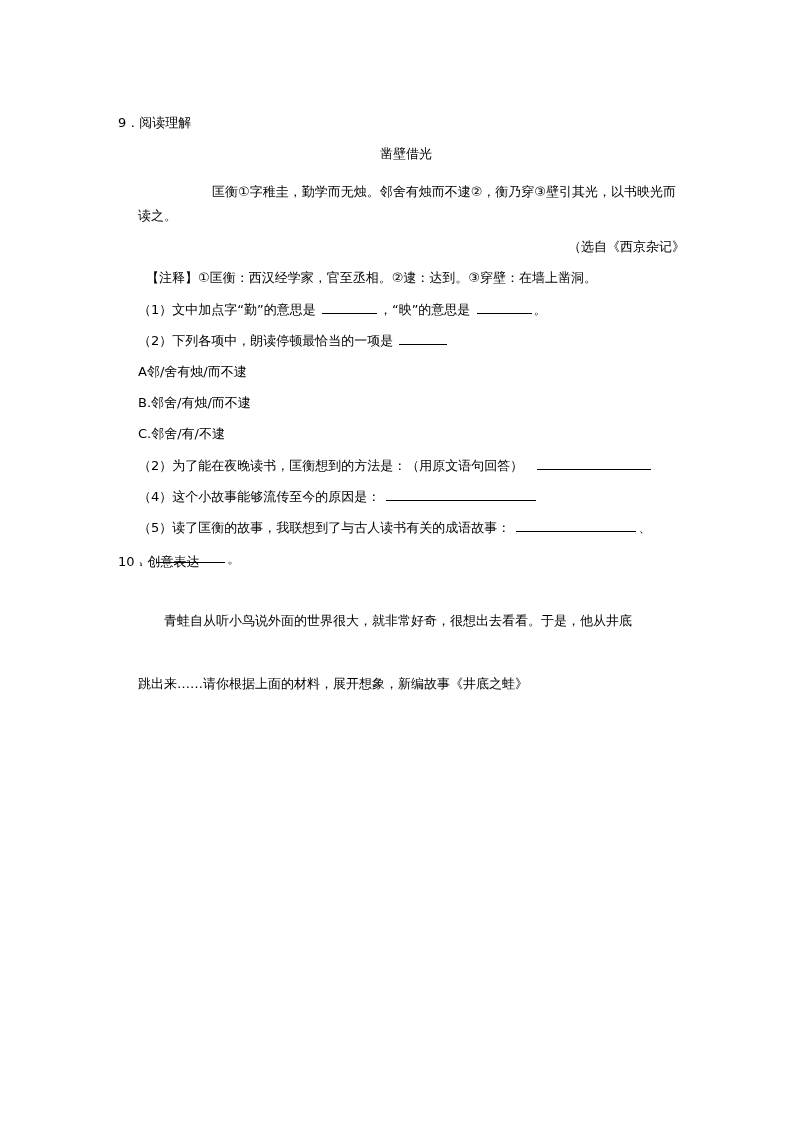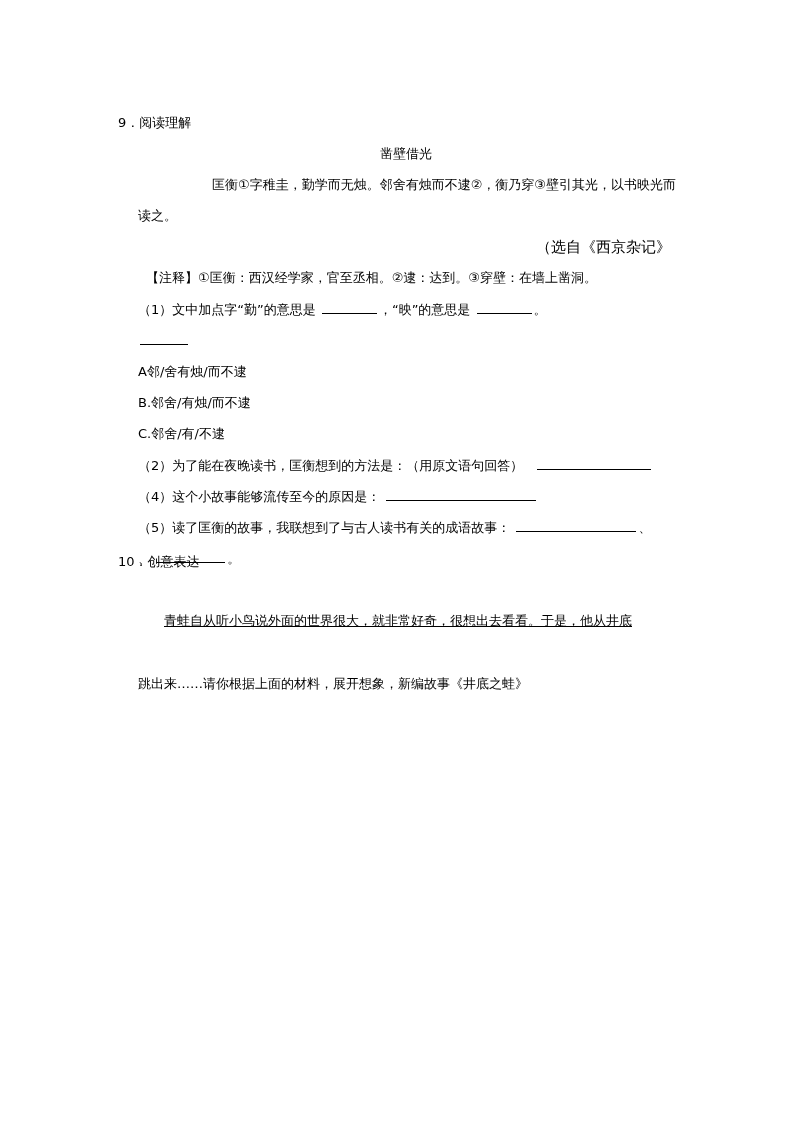--- a/index.html
+++ b/index.html
@@ -32,49 +32,50 @@
     .title-center {
       position: absolute;
       left: 0;
       width: 794px;
       text-align: center;
       line-height: 16px;
       font-size: 13px;
     }
     .right {
       position: absolute;
-      right: 123px;
+      right: 109px;
       text-align: right;
       line-height: 16px;
-      font-size: 15px;
+      font-size: 13px;
     }
   </style>
 </head>
 <body>
 
 <div>
 
   <div class="line" style="left:118px; top:115px;">9．阅读理解</div>
 
   <div class="title-center" style="top:146px; padding-left:18px; box-sizing:border-box;">凿壁借光</div>
 
-  <div class="line" style="left:164px; top:177px;padding-left:48px;">匡衡①字稚圭，勤学而无烛。邻舍有烛而不逮②，衡乃穿③壁引其光，以书映光而</div>
+  <div class="line" style="left:164px; top:184px;padding-left:48px;">匡衡①字稚圭，勤学而无烛。邻舍有烛而不逮②，衡乃穿③壁引其光，以书映光而</div>
   <div class="line" style="left:138px; top:208px;">读之。</div>
 
   <div class="right" style="top:239px;">（选自《西京杂记》</div>
 
   <div class="line" style="left:146px; top:270px;">【注释】①匡衡：西汉经学家，官至丞相。②逮：达到。③穿壁：在墙上凿洞。</div>
 
   <div class="line" style="left:138px; top:301px;">
     <span>（1）文中加点字“勤”的意思是</span>
     <span class="blank" style="width:55px;"></span><span>，“映”的意思是</span>
     <span class="blank" style="width:55px;"></span><span>。</span>
   </div>
 
   <div class="line" style="left:138px; top:332px;">
+    <span>（2）下列各项中，朗读停顿最恰当的一项是</span>
     <span class="blank" style="width:48px;"></span>
   </div>
 
   <div class="line" style="left:138px; top:364px;">A邻/舍有烛/而不逮</div>
   <div class="line" style="left:138px; top:395px;">B.邻舍/有烛/而不逮</div>
   <div class="line" style="left:138px; top:426px;">C.邻舍/有/不逮</div>
 
   <div class="line" style="left:138px; top:457px;">
     <span>（2）为了能在夜晚读书，匡衡想到的方法是：（用原文语句回答）</span>
     <span class="blank" style="width:114px; margin-left:10px;"></span>
@@ -89,16 +90,16 @@
     <span>（5）读了匡衡的故事，我联想到了与古人读书有关的成语故事：</span>
     <span class="blank" style="width:120px;"></span><span>、</span>
   </div>
 
   <div class="line" style="left:138px; top:550px;">
     <span>、</span>
     <span class="blank" style="width:68px;"></span><span>。</span>
   </div>
 
   <div class="line" style="left:118px; top:554px;">10．创意表达</div>
-  <div class="line" style="left:164px; top:613px;text-decoration:underline;">青蛙自从听小鸟说外面的世界很大，就非常好奇，很想出去看看。于是，他从井底</div>
+  <div class="line" style="left:164px; top:613px;">青蛙自从听小鸟说外面的世界很大，就非常好奇，很想出去看看。于是，他从井底</div>
   <div class="line" style="left:138px; top:676px;">跳出来……请你根据上面的材料，展开想象，新编故事《井底之蛙》</div>
 
 </div>
 
 </body></html>

